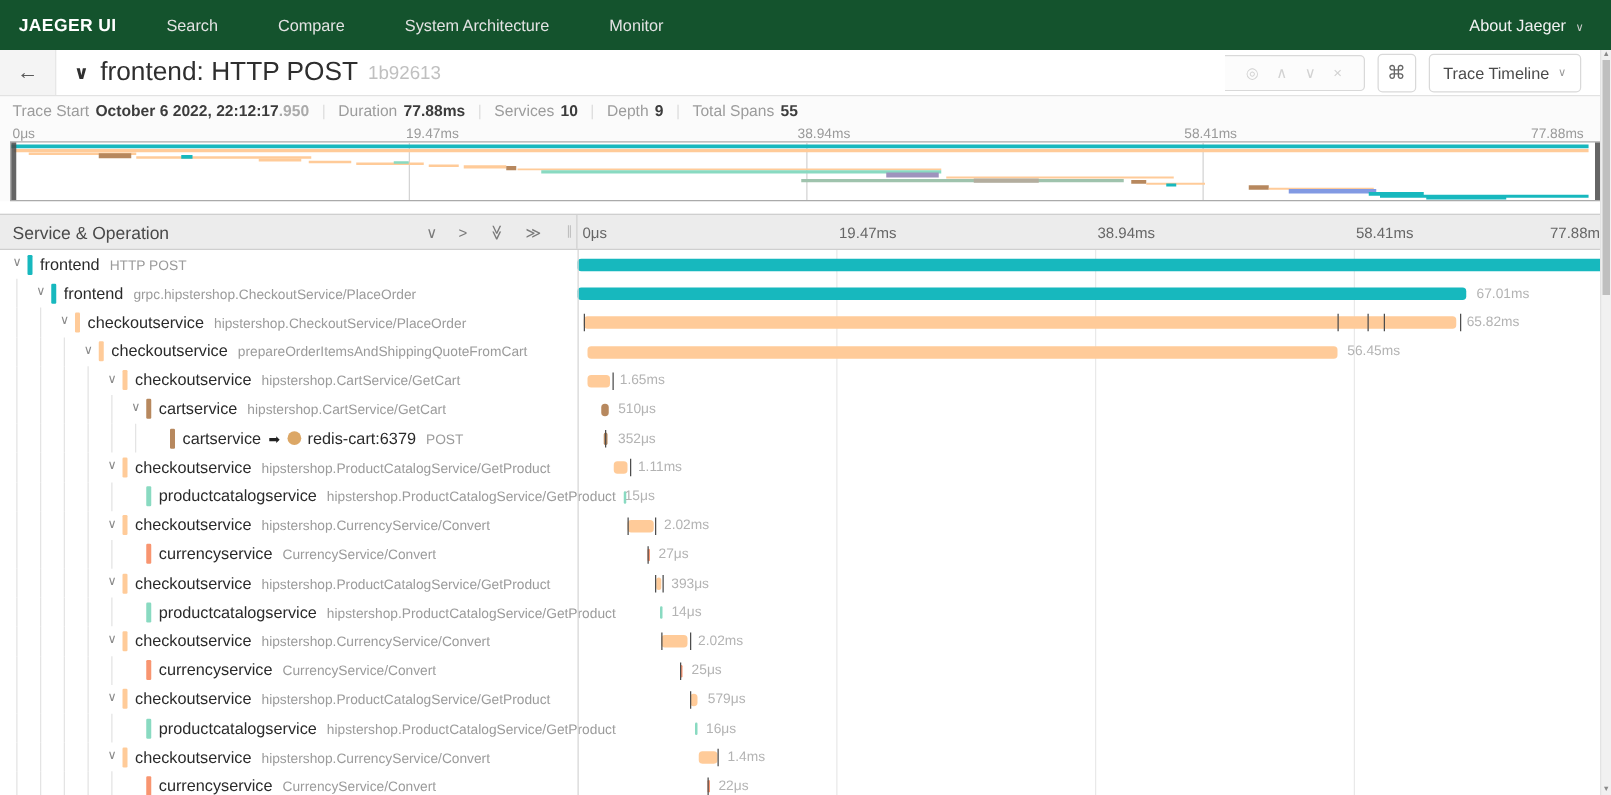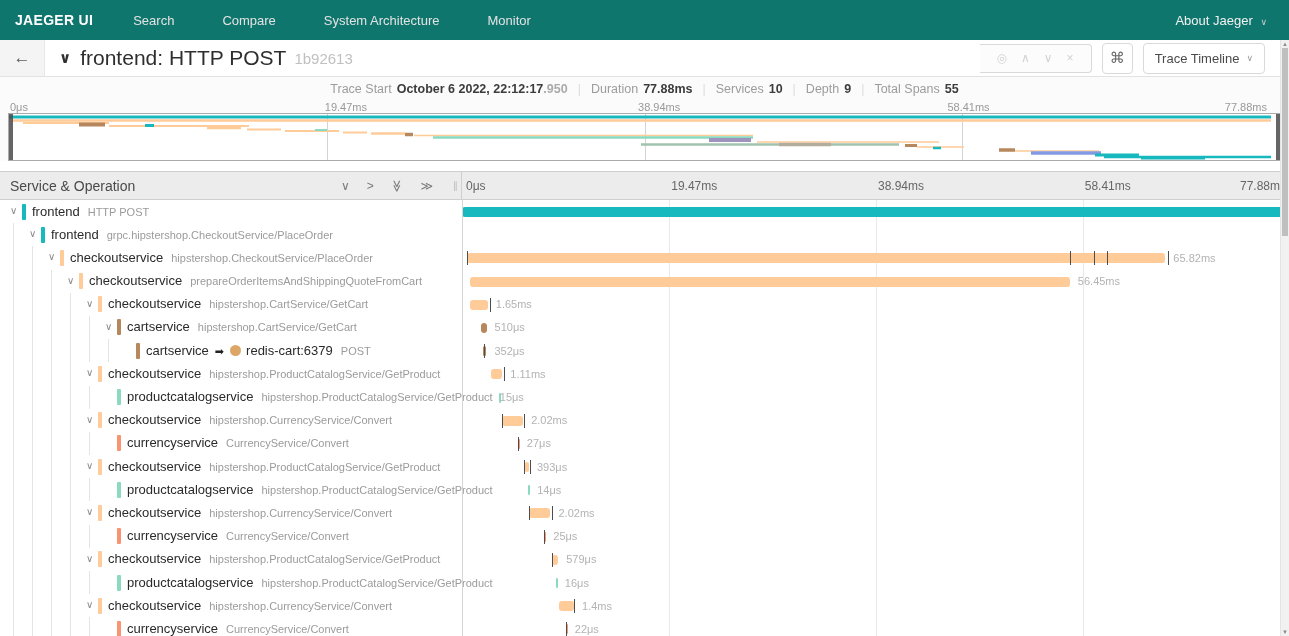--- a/index.html
+++ b/index.html
@@ -1,20 +1,20 @@
 <!DOCTYPE html>
 <html><head>
 <meta charset="utf-8">
 <style>
   * { margin:0; padding:0; box-sizing:border-box; }
   html,body { width:1289px; height:636px; overflow:hidden; background:#fff;
     font-family:"Liberation Sans","DejaVu Sans",sans-serif; }
 
   
-  .topnav { height:40px; background:#0f766e; display:flex; align-items:center; position:relative; }
+  .topnav { height:40px; background:#14532d; display:flex; align-items:center; position:relative; }
   .brand { color:#fff; font-size:14px; font-weight:bold; margin:0 40px 0 15px; letter-spacing:.3px; }
   .navlink { color:#e3e3e3; font-size:13px; margin-right:48px; cursor:pointer; }
   .nav-right { position:absolute; right:22px; display:flex; align-items:center; }
   .lookup-box { width:180px; height:27px; background:#fff; border-radius:4px; display:flex;
     align-items:center; padding:0 8px; margin-right:40px; }
   .mag { width:9px; height:9px; border:1.5px solid #aaa; border-radius:50%; position:relative; margin-right:6px; flex:none;}
   .mag:after { content:""; position:absolute; width:5px; height:1.5px; background:#aaa;
     transform:rotate(45deg); right:-4px; bottom:-2px; }
   .lookup-box input { border:none; outline:none; font-size:13px; width:100%; color:#444; }
   .lookup-box input::placeholder { color:#b5b5b5; }
@@ -37,21 +37,21 @@
     border-radius:0 4px 4px 0; background:#fcfcfc; padding:0 10px; }
   .find-suffix span { color:#d2d2d2; font-size:12px; margin:0 7px; cursor:pointer; }
   .kbd-btn { height:31px; width:31px; border:1px solid #d9d9d9; border-radius:4px; background:#fff;
     color:#666; font-size:15px; display:flex; align-items:center; justify-content:center; margin-left:10px; cursor:pointer; }
   .view-select { height:31px; border:1px solid #d9d9d9; border-radius:4px; background:#fff; color:#4a4a4a;
     font-size:13px; display:flex; align-items:center; padding:0 11px; margin-left:10px; cursor:pointer; }
   .view-select .caret { font-size:9px; color:#999; margin-left:7px; }
 
   
   .sub-area { background:#fbfbfb; }
-  .meta-bar { height:23px; display:flex; align-items:center; font-size:12.5px;justify-content:center; }
+  .meta-bar { height:23px; display:flex; align-items:center; padding-left:10px; font-size:12.5px; }
   .meta-label { color:#9c9c9c; margin-right:5px; }
   .meta-value { color:#3c3c3c; font-weight:bold; }
   .meta-frac { color:#aaa; font-weight:bold; }
   .meta-sep { color:#ddd; margin:0 10px; }
   .mini-ticks { position:relative; height:13px; font-size:11px; color:#999; }
   .mini-ticks span { position:absolute; top:1px; }
   .minimap { position:relative; margin:0 8px; height:48px; border:1px solid #aaa; background:#fff; }
   .mini-grid { position:absolute; top:0; bottom:0; width:1px; background:#d4d4d4; }
   .mini-handle { position:absolute; top:0; bottom:0; width:4px; background:#4a4a4a; opacity:.85; cursor:ew-resize; }
   .minimap svg { position:absolute; left:0; top:0; }
@@ -244,20 +244,24 @@
     <div class="span-row">
       <div class="row-left">
         <div class="guide" style="left: 13px;"></div>
         <span class="expander" style="left: 29px;">∨</span>
         <div class="svc-bar" style="left: 41px; background: rgb(23, 184, 190);"></div>
         <div class="row-text" style="left: 51px;">
           <span class="svc-name">frontend</span>
           <span class="op-name">grpc.hipstershop.CheckoutService/PlaceOrder</span>
         </div>
       </div>
+      <div class="row-right">
+        <div class="span-bar" style="left: 0%; width: 86%; background: rgb(23, 184, 190);"></div>
+        <div class="dur-label" style="left: 86%; padding-left: 8px;">67.01ms</div>
+      </div>
     </div>
     <div class="span-row">
       <div class="row-left">
         <div class="guide" style="left: 13px;"></div>
         <div class="guide" style="left: 32px;"></div>
         <span class="expander" style="left: 48px;">∨</span>
         <div class="svc-bar" style="left: 60px; background: rgb(255, 203, 153);"></div>
         <div class="row-text" style="left: 70px;">
           <span class="svc-name">checkoutservice</span>
           <span class="op-name">hipstershop.CheckoutService/PlaceOrder</span>

